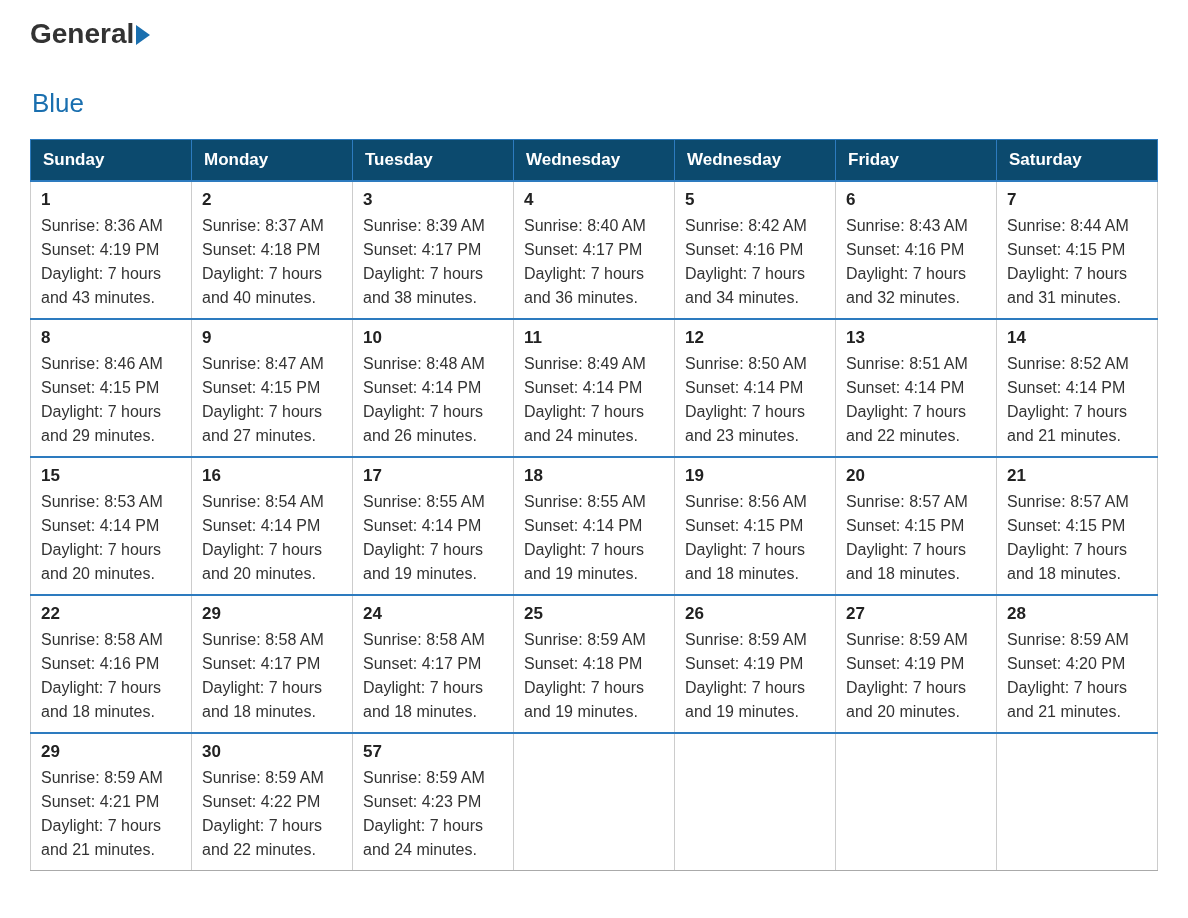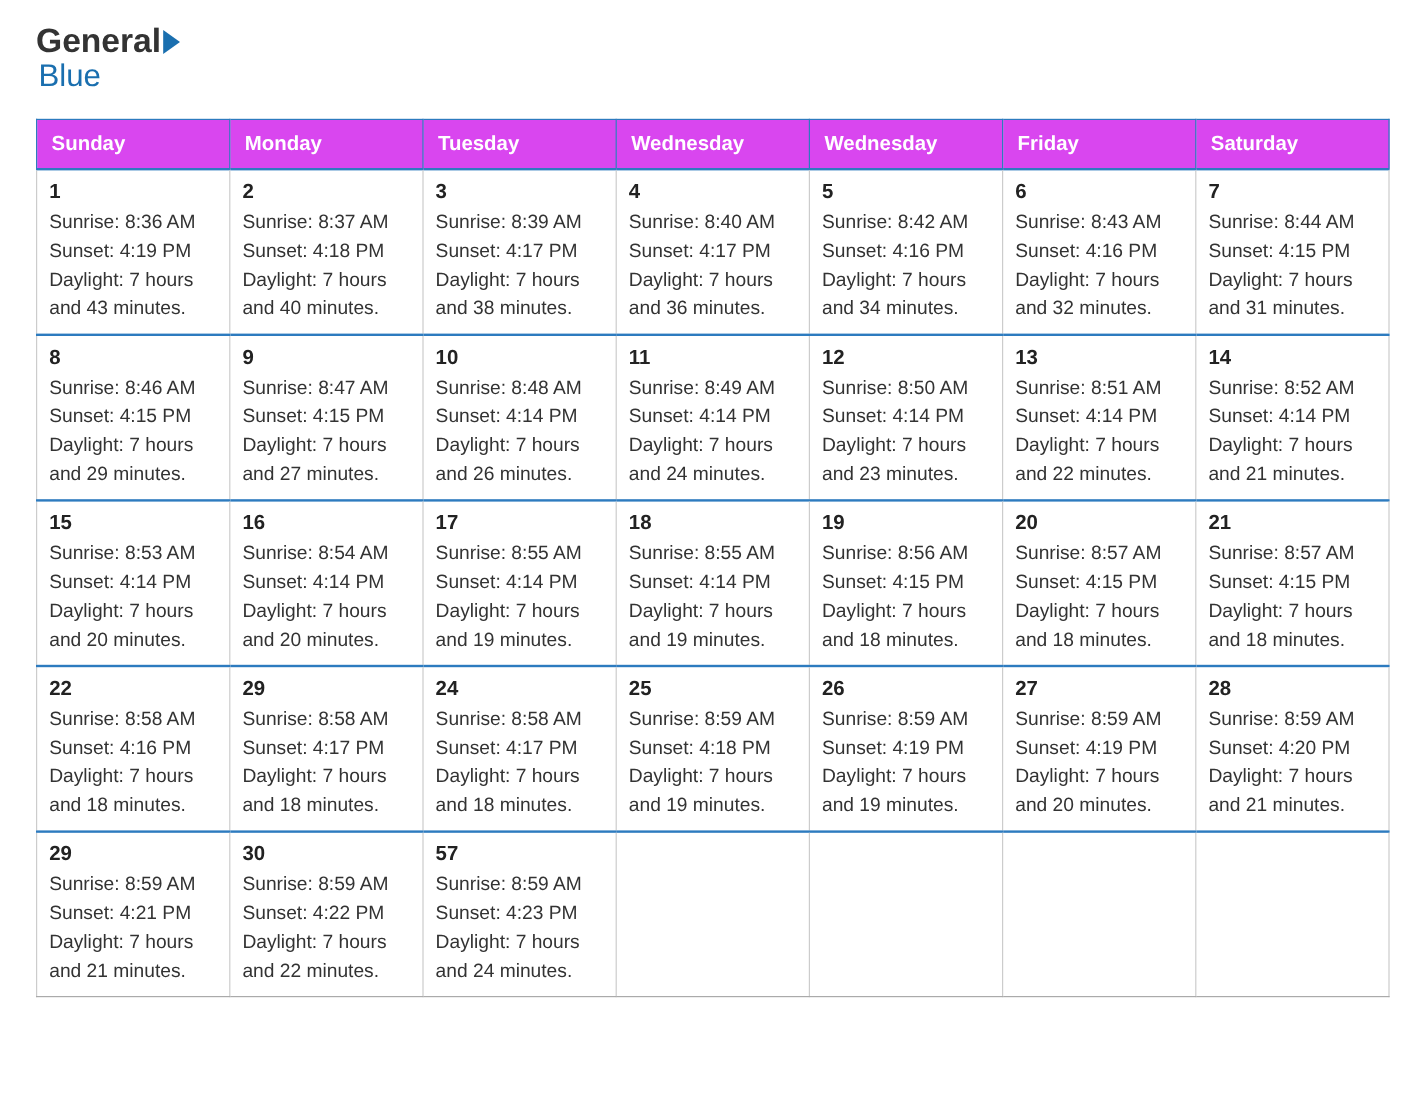--- a/index.html
+++ b/index.html
@@ -27,20 +27,21 @@
       height: 0;
       border-left: 14px solid #1a6faf;
       border-top: 10px solid transparent;
       border-bottom: 10px solid transparent;
       margin-left: 2px;
       margin-top: 2px;
     }
     .logo-wrapper {
       display: flex;
       flex-direction: column;
+      gap: 40px;
     }
     .logo-line1 {
       display: flex;
       align-items: center;
     }
     .logo-line2 {
       color: #1a6faf;
       font-size: 26px;
       font-weight: normal;
       margin-left: 2px;
@@ -58,21 +59,21 @@
       font-size: 22px;
       color: #444;
       margin-top: 4px;
     }
     .calendar {
       width: 100%;
       border-collapse: collapse;
       border: 1px solid #aaa;
     }
     .calendar th {
-      background-color: #d946ef;
+      background-color: #0c4a6e;
       color: #fff;
       font-size: 17px;
       font-weight: bold;
       padding: 10px 12px;
       text-align: left;
       border: 1px solid #2d7bbf;
     }
     .calendar td {
       vertical-align: top;
       padding: 8px 10px;

